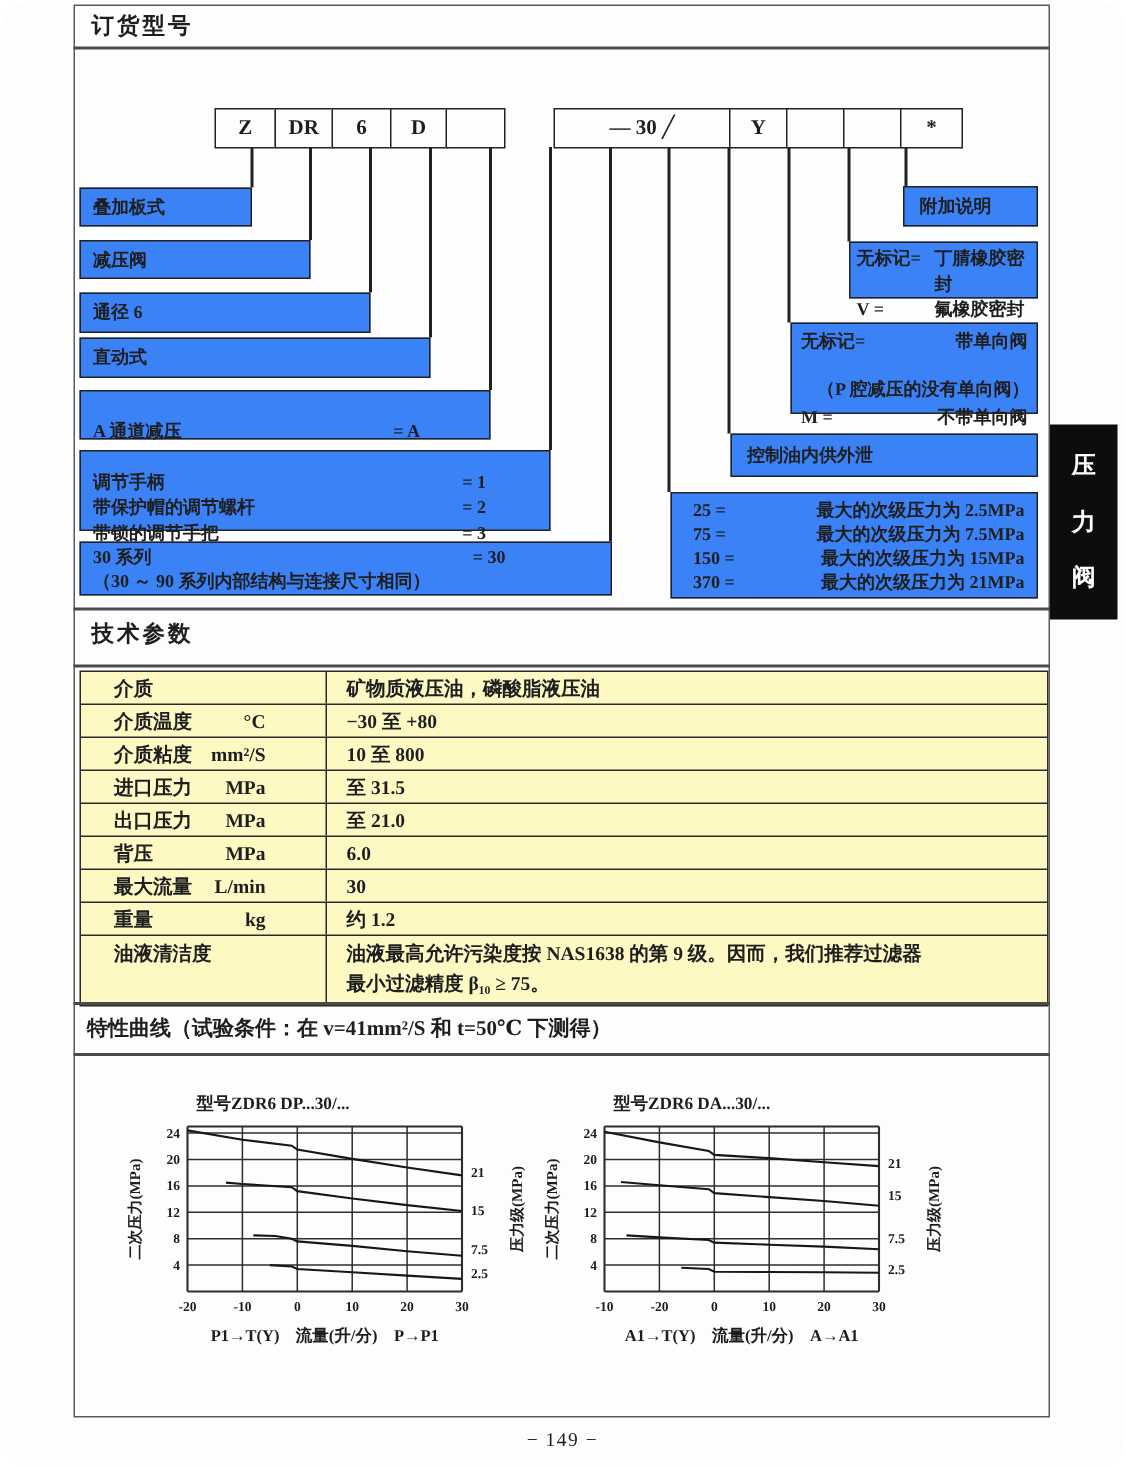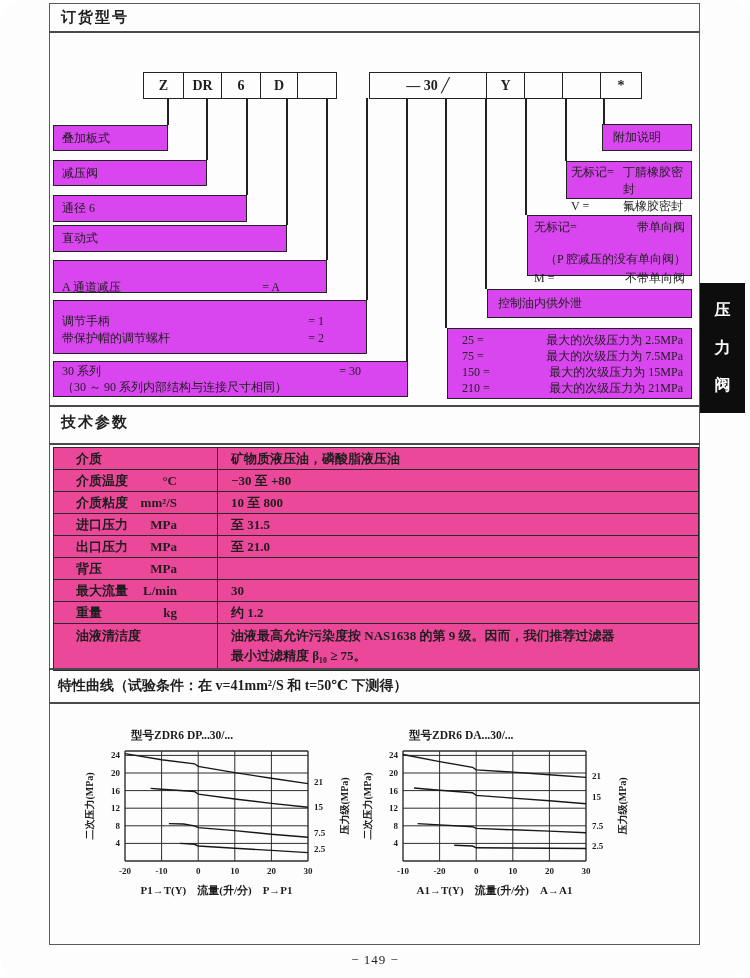--- a/index.html
+++ b/index.html
@@ -11,32 +11,32 @@
               border:1.5px solid #5a5a5a;box-sizing:border-box;}
   .sec-title{position:absolute;font-size:15px;font-weight:bold;letter-spacing:2px;}
   
   .coderow{position:absolute;display:flex;}
   .cell{box-sizing:border-box;border:1.5px solid #222;height:27px;margin-left:-1.5px;
         display:flex;align-items:center;justify-content:center;
         font-size:14px;font-weight:bold;background:#fdfdfd;}
   .cell:first-child{margin-left:0;}
   
   .box{position:absolute;box-sizing:border-box;border:1.5px solid #222;
-       font-size:12px;font-weight:normal;background:#d946ef;}
+       font-size:12px;font-weight:bold;background:#3b82f6;}
   .box.single{display:flex;align-items:center;padding-left:8px;}
   .brow{display:flex;justify-content:space-between;line-height:16px;padding-left:8px;}
   .krow{display:flex;line-height:17px;padding:0 4px;}
   .krow .k{width:52px;flex:none;}
   
   .side-tab{position:absolute;left:700px;top:283px;width:45px;height:130px;background:#0d0d0d;
             display:flex;flex-direction:column;align-items:center;justify-content:space-evenly;
             color:#fff;font-size:16px;font-weight:bold;}
   
   .ptable{position:absolute;left:53px;top:447px;width:646px;height:224px;
-          box-sizing:border-box;border:1.5px solid #2a2a2a;background:#ec4899;}
+          box-sizing:border-box;border:1.5px solid #2a2a2a;background:#fef9c3;}
   .trow{display:flex;height:22px;border-bottom:1.5px solid #2a2a2a;box-sizing:border-box;font-size:13px;font-weight:bold;}
   .trow.tall{height:45px;border-bottom:none;}
   .tcol1{width:164px;flex:none;border-right:1.5px solid #2a2a2a;box-sizing:border-box;
          display:flex;align-items:center;justify-content:space-between;padding:0 40px 0 22px;}
   .trow.tall .tcol1{align-items:flex-start;padding-top:3px;}
   .tcol2{flex:1;display:flex;align-items:center;padding-left:13px;}
   .trow.tall .tcol2{display:block;padding-top:2px;line-height:20px;}
   .band-text{position:absolute;font-size:14px;font-weight:bold;}
   .chart{position:absolute;width:300px;height:200px;}
   svg text{font-family:"Liberation Serif","DejaVu Serif",serif;}
@@ -99,25 +99,29 @@
   </div>
   <div class="box" style="left:53px;top:300px;width:314px;height:54px;padding-top:12px;">
     <div class="brow" style="line-height:17px;">
       <span>调节手柄</span>
       <span style="margin-right:42px;">= 1</span>
     </div>
     <div class="brow" style="line-height:17px;">
       <span>带保护帽的调节螺杆</span>
       <span style="margin-right:42px;">= 2</span>
     </div>
+    <div class="brow" style="line-height:17px;">
+      <span>带锁的调节手把</span>
+      <span style="margin-right:42px;">= 3</span>
+    </div>
   </div>
   <div class="box" style="left:53px;top:361px;width:355px;height:36px;padding-top:1px;">
     <div class="brow" style="line-height:16px;">
       <span>30 系列</span>
-      <span style="margin-right:46px;">= 30</span>
+      <span style="margin-right:70px;">= 30</span>
     </div>
     <div class="brow" style="line-height:16px;">
       <span>（30 ～ 90 系列内部结构与连接尺寸相同）</span>
     </div>
   </div>
 
   <div class="box single" style="left:602px;top:124px;width:90px;height:27px;padding-left:10px;">
     <span>附加说明</span>
   </div>
   <div class="box" style="left:566px;top:161px;width:126px;height:38px;padding-top:2px;">
@@ -151,21 +155,21 @@
     </div>
     <div class="brow" style="padding:0 8px 0 14px;line-height:16px;gap:45px;">
       <span>75 =</span>
       <span>最大的次级压力为 7.5MPa</span>
     </div>
     <div class="brow" style="padding:0 8px 0 14px;line-height:16px;">
       <span>150 =</span>
       <span>最大的次级压力为 15MPa</span>
     </div>
     <div class="brow" style="padding:0 8px 0 14px;line-height:16px;">
-      <span>210 =</span>
+      <span>370 =</span>
       <span>最大的次级压力为 21MPa</span>
     </div>
   </div>
 
   <div class="side-tab">
     <span>压</span>
     <span>力</span>
     <span>阀</span>
   </div>
 
@@ -216,20 +220,23 @@
           <span>MPa</span>
         </div>
       <div class="tcol2">
           <span>至 21.0</span>
         </div>
     </div>
     <div class="trow">
       <div class="tcol1">
           <span>背压</span>
           <span>MPa</span>
+        </div>
+      <div class="tcol2">
+          <span>6.0</span>
         </div>
     </div>
     <div class="trow">
       <div class="tcol1">
           <span>最大流量</span>
           <span>L/min</span>
         </div>
       <div class="tcol2">
           <span>30</span>
         </div>

